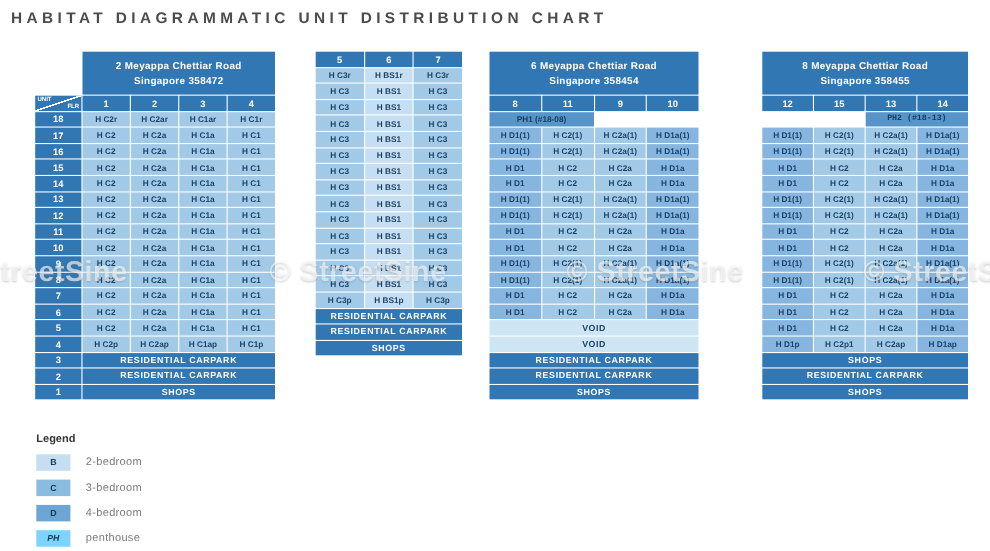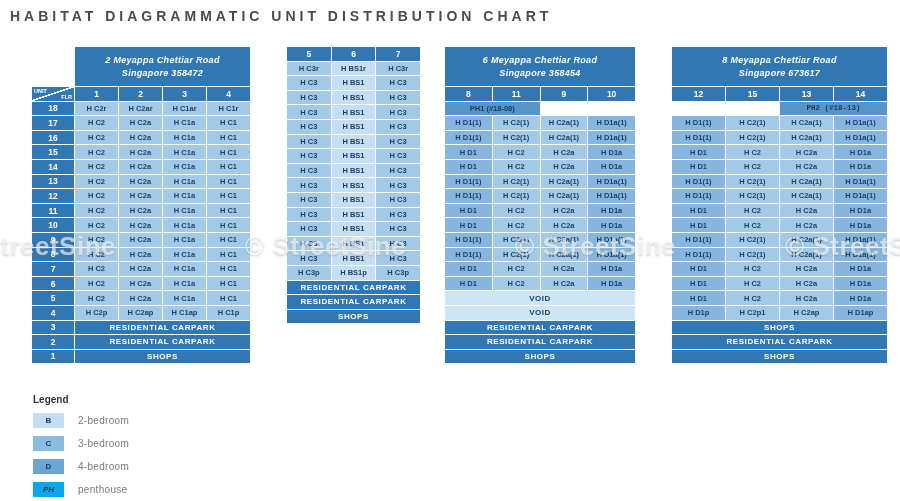--- a/index.html
+++ b/index.html
@@ -8,21 +8,21 @@
     font-family:"Liberation Sans", sans-serif;overflow:hidden;
   }
   .title{
     position:absolute;left:10px;top:8px;font-size:14px;font-weight:600;
     letter-spacing:4px;color:#4b4b4b;
   }
   .building{position:absolute;top:47px;}
   .bheader{
     background:#3077b3;color:#fff;text-align:center;font-size:9px;font-weight:bold;
     letter-spacing:0.3px;height:39px;display:flex;flex-direction:column;
-    justify-content:center;line-height:13px;margin-bottom:1px;font-style:italic;
+    justify-content:center;line-height:13px;margin-bottom:1px;
   }
   .btable{display:grid;gap:1px;background:#ffffff;grid-auto-rows:13.6px;}
   .cell{
     display:flex;align-items:center;justify-content:center;
     font-size:7.5px;font-weight:bold;color:#1c4166;white-space:nowrap;overflow:hidden;
   }
   .stack{background:#3077b3;color:#ffffff;font-size:8.5px;}
   .floor{background:#3077b3;color:#ffffff;font-size:8.5px;}
   .u-C{background:#a2cae7;}
   .u-B{background:#c6def2;}
@@ -267,24 +267,24 @@
       <div class="cell u-C">H C2</div>
       <div class="cell u-C">H C2a</div>
       <div class="cell u-D">H D1a</div>
       <div class="cell void" style="grid-column: span 4;">VOID</div>
       <div class="cell void" style="grid-column: span 4;">VOID</div>
       <div class="cell band" style="grid-column: span 4;">RESIDENTIAL CARPARK</div>
       <div class="cell band" style="grid-column: span 4;">RESIDENTIAL CARPARK</div>
       <div class="cell band" style="grid-column: span 4;">SHOPS</div>
     </div>
   </div>
-<div class="building" id="b3" style="left:672px;width:215px;">
+<div class="building" id="b3" style="left:693px;width:187px;">
     <div class="bheader">
       <div>8 Meyappa Chettiar Road</div>
-      <div>Singapore 673617</div>
+      <div>Singapore 358455</div>
     </div>
     <div class="btable" style="grid-template-columns: repeat(4, 1fr);">
       <div class="cell stack">12</div>
       <div class="cell stack">15</div>
       <div class="cell stack">13</div>
       <div class="cell stack">14</div>
       <div class="cell ph" style="grid-column: span 2; margin-top: 48px;">PH1 (#18-12)</div>
       <div class="cell ph" style="grid-column: span 2; font-family: Liberation Mono, monospace;">PH2 (#18-13)</div>
       <div class="cell u-D">H D1(1)</div>
       <div class="cell u-C">H C2(1)</div>
@@ -356,21 +356,21 @@
     </div>
     <div class="lrow">
       <div class="lbox" style="background: rgb(138, 188, 224);">C</div>
       <div class="llabel">3-bedroom</div>
     </div>
     <div class="lrow">
       <div class="lbox" style="background: rgb(107, 166, 213);">D</div>
       <div class="llabel">4-bedroom</div>
     </div>
     <div class="lrow">
-      <div class="lbox" style="background: #0ea5e9; font-style: italic;">PH</div>
+      <div class="lbox" style="background: #7dd3fc; font-style: italic;">PH</div>
       <div class="llabel">penthouse</div>
     </div>
   </div>
 
 <div id="wmhost">
     <div class="watermark" style="left: -45px;">© StreetSine</div>
     <div class="watermark" style="left: 245px;">© StreetSine</div>
     <div class="watermark" style="left: 515px;">© StreetSine</div>
     <div class="watermark" style="left: 785px;">© StreetSine</div>
   </div>

